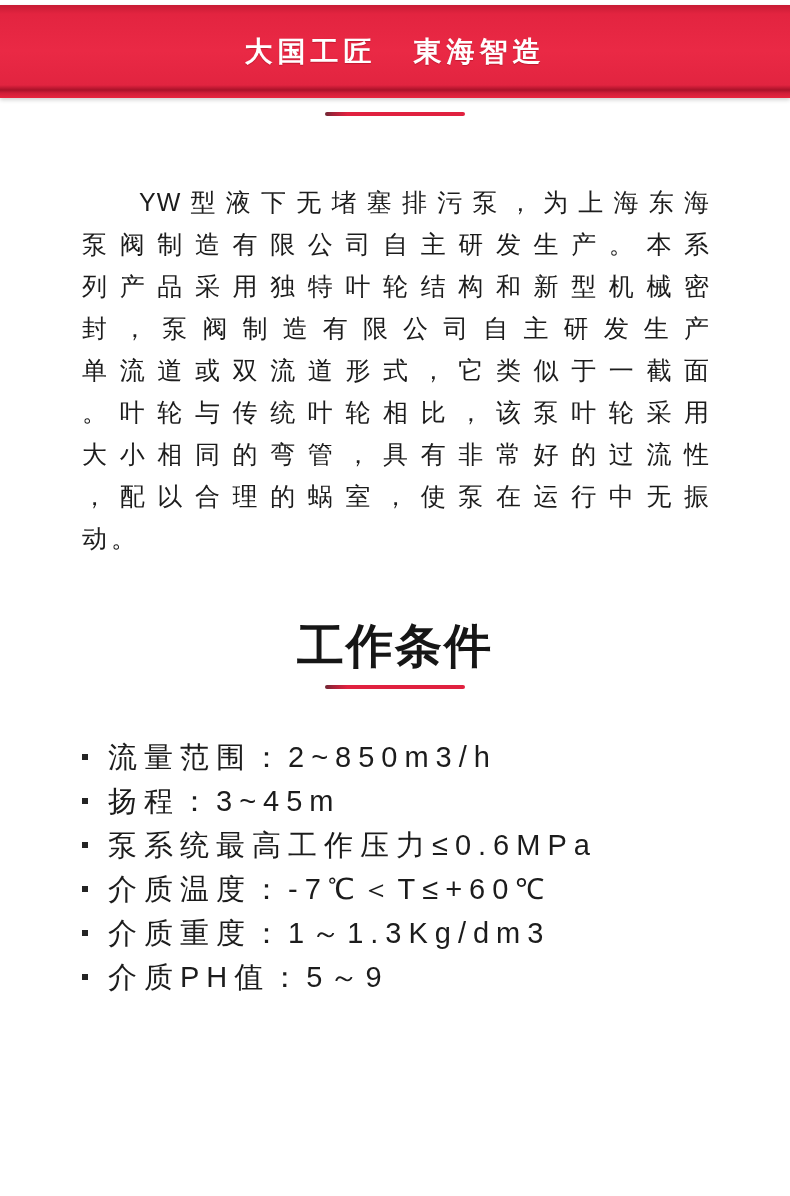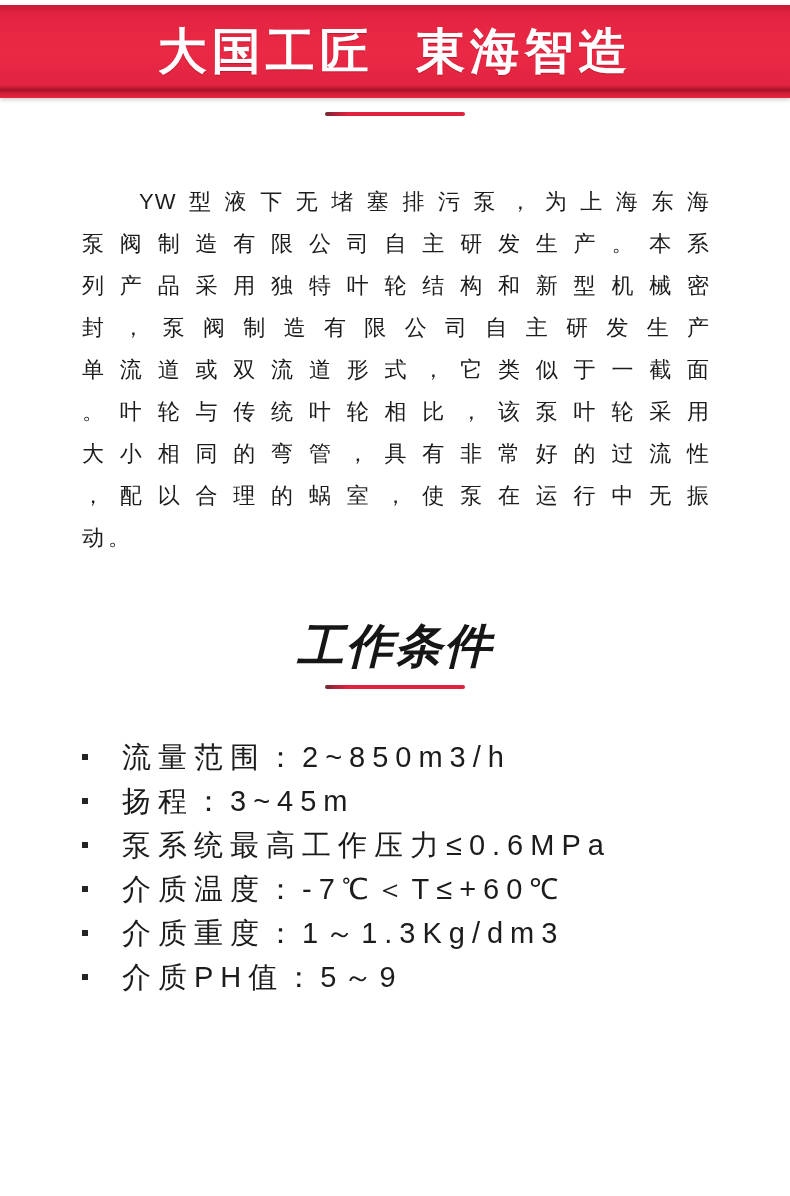--- a/index.html
+++ b/index.html
@@ -19,50 +19,50 @@
       #c71b34 0px, #e32440 9px,
       #ea2945 46px, #e22440 80px,
       #a91229 85px, #cf1d38 88px,
       #e8253f 93px);
     display:flex;align-items:center;justify-content:center;
     box-shadow:0 2px 4px rgba(0,0,0,0.18);
   }
   .banner-title{
     margin:0;
     color:#ffffff;
-    font-size:49px;
+    font-size:28px;
     font-weight:bold;
     letter-spacing:5px;
     word-spacing:24px;
     text-shadow:0 1px 1px rgba(120,0,15,0.35);
   }
   
   .section-heading{
     margin:0;
     text-align:center;
     font-size:47px;
     line-height:50px;
     font-weight:bold;
     color:#161616;
     letter-spacing:2px;
   }
   .heading-1{margin-top:72px;}
-  .heading-2{margin-top:62px;font-style:italic;}
+  .heading-2{margin-top:62px;}
   .heading-underline{
     width:140px;height:4px;
     margin:14px auto 0 auto;
     border-radius:2px;
     background:linear-gradient(90deg,#6e2734 0%,#a52339 6%,#e0213f 16%,#e0213f 100%);
   }
   
   .para{
     margin:65px 80px 0 82px;
   }
   .pline{
-    font-size:22px;
+    font-size:25px;
     line-height:42px;
     color:#1c1c1c;
     text-align:justify;
     text-align-last:justify;
     letter-spacing:1px;
   }
   .pline.first{text-indent:57px;}
   .pline.last{text-align-last:left;letter-spacing:4px;}
   
   .cond-list{
@@ -71,21 +71,20 @@
     padding:0;
   }
   .cond-item{
     display:flex;
     align-items:center;
     font-size:29px;
     line-height:44px;
     letter-spacing:7px;
     color:#1c1c1c;
     white-space:nowrap;
-    gap:14px;
   }
   .bullet-dot{
     flex:none;
     width:6px;height:6px;
     background:#242424;
     margin-right:20px;
   }
 </style>
 </head>
 <body>

